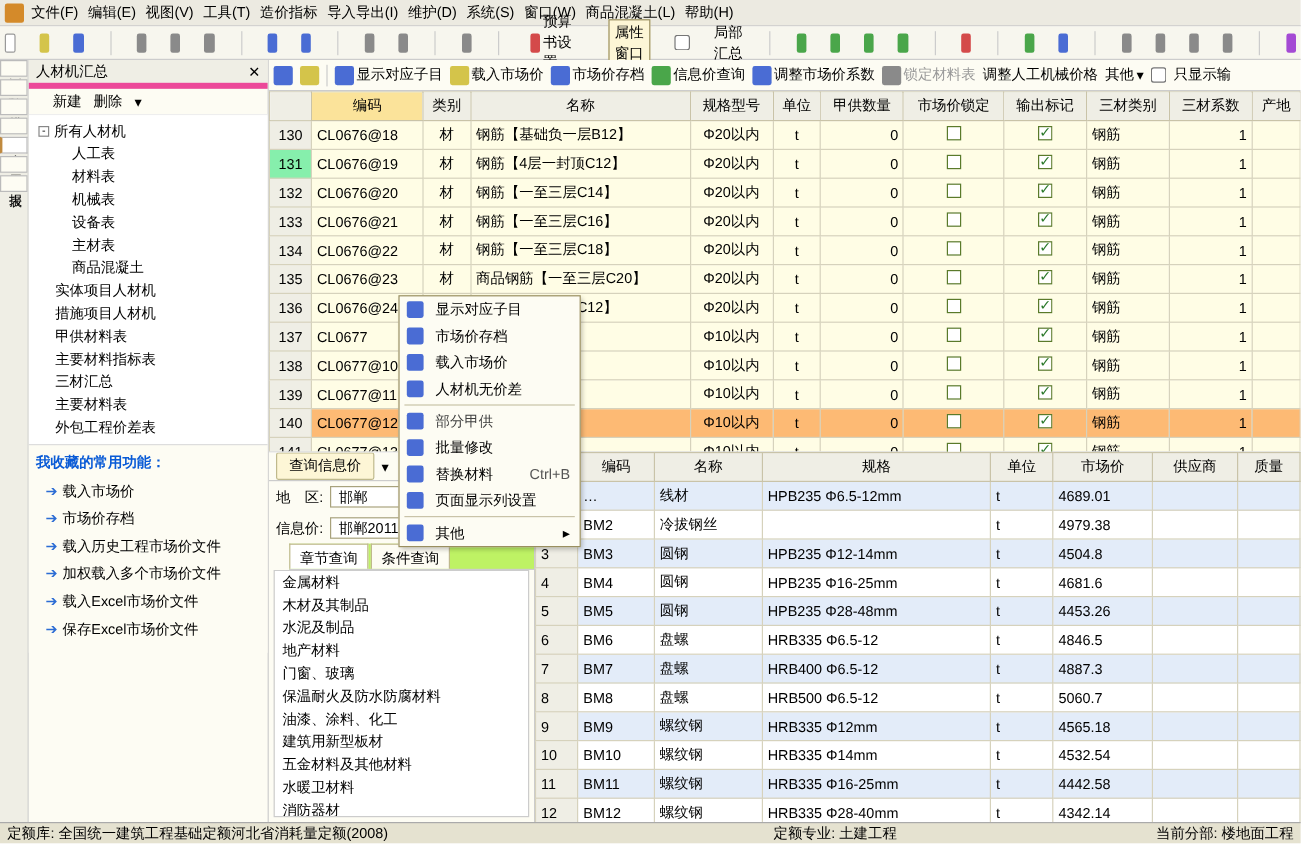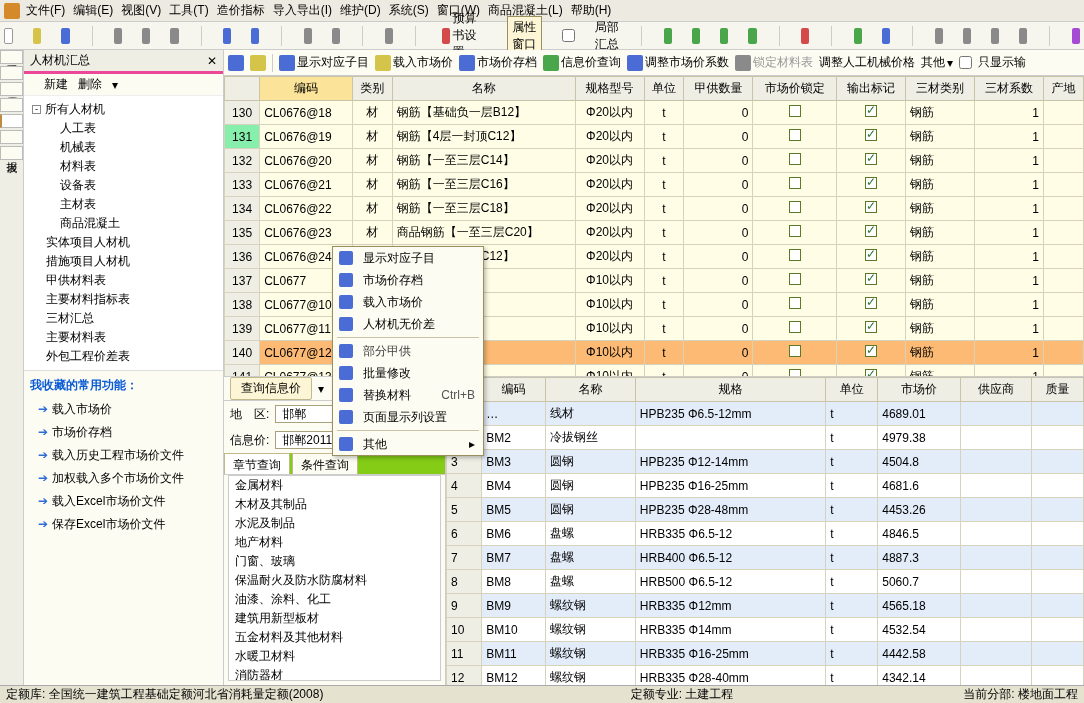--- a/index.html
+++ b/index.html
@@ -9,21 +9,21 @@
 .toolbar1 { height:28px; background:#f7f6ee; display:flex; align-items:center; padding:0 4px; border-bottom:1px solid #ccc; gap:20px; }
 .toolbar1 .sep { width:1px; height:20px; background:#ccc; margin:0 2px; }
 .toolbar1 .btn { display:flex; align-items:center; gap:2px; padding:2px 4px; border:1px solid transparent; }
 .toolbar1 .btn.active { border:1px solid #9a8f5f; background:#fdf6d6; }
 .toolbar1 .ico { width:16px; height:16px; display:inline-block; }
 .mainrow { display:flex; height:calc(703px - 22px - 28px - 18px); }
 .sidetabs { width:24px; background:#efeee5; border-right:1px solid #ccc; display:flex; flex-direction:column; }
 .sidetabs .vt { writing-mode:vertical-rl; text-orientation:upright; padding:6px 3px; border:1px solid #bbb; background:#fdfcf3; margin-bottom:2px; cursor:pointer; font-size:11px; }
 .sidetabs .vt.active { background:#fff; border-left:2px solid #c08a3f; }
 .leftpanel { width:200px; background:#fdfcf3; border-right:1px solid #ccc; display:flex; flex-direction:column; }
-.leftpanel .hdr { background:#efeee5; height:24px; display:flex; align-items:center; padding:0 6px; border-bottom:3px solid #ec4899; justify-content:space-between; }
+.leftpanel .hdr { background:#efeee5; height:24px; display:flex; align-items:center; padding:0 6px; border-bottom:5px solid #ec4899; justify-content:space-between; }
 .leftpanel .sub { height:22px; display:flex; align-items:center; padding:0 20px; gap:10px; border-bottom:1px solid #eee; }
 .tree { padding:4px 4px 4px 8px; background:#fff; flex:0 0 auto; }
 .tree .node { padding:1px 0 1px 0; }
 .tree .node.c1 { padding-left:14px; }
 .tree .node.c2 { padding-left:28px; }
 .tree .box { display:inline-block; width:9px; height:9px; border:1px solid #888; text-align:center; line-height:7px; font-size:9px; margin-right:4px; vertical-align:middle; }
 .favhdr { color:#0a5bd6; font-weight:bold; padding:6px 6px 2px 6px; border-top:1px solid #ddd; background:#fdfcf3; }
 .favlist { padding:2px 6px 8px 6px; background:#fdfcf3; }
 .favlist .fi { padding:3px 0; color:#000; }
 .favlist .fi .arrow { color:#2c6cd4; margin:0 4px 0 8px; }
@@ -41,31 +41,31 @@
 table.grid td.num { text-align:right; }
 table.grid td.ctr { text-align:center; }
 .chk { display:inline-block; width:12px; height:12px; border:1px solid #5a7a2a; background:#fff; position:relative; }
 .chk.on::after { content:"✓"; position:absolute; left:0; top:-3px; font-size:12px; color:#2c7a2c; }
 .lower { flex:1; display:flex; overflow:hidden; border-top:1px solid #ccc; }
 .lowerleft { width:222px; display:flex; flex-direction:column; border-right:1px solid #ccc; background:#fdfcf3; }
 .lowerleft .tabbtn { height:24px; display:flex; align-items:center; padding:0 6px; gap:6px; border-bottom:1px solid #ccc; }
 .lowerleft .tabbtn .b { border:1px solid #bfb98c; background:#fdf6d6; padding:2px 10px; border-radius:2px; }
 .lowerleft .row { display:flex; align-items:center; padding:4px 6px; gap:6px; }
 .lowerleft input,.lowerleft select { border:1px solid #a8a27c; background:#fff; height:18px; font-size:12px; padding:0 2px; }
-.tabs2 { display:flex; height:22px; border-bottom:1px solid #ccc; background:#84cc16; }
+.tabs2 { display:flex; height:22px; border-bottom:1px solid #ccc; background:#bef264;margin-left:17px; }
 .tabs2 .t { padding:3px 8px; border:1px solid #bfb98c; border-bottom:none; margin-right:2px; background:#fdfcf3; }
 .tabs2 .t.active { background:#fff; }
 .catlist { flex:1; overflow:auto; background:#fff; border:1px solid #ccc; margin:0 4px 4px 4px; }
 .catlist div { padding:1px 6px; }
 .lowerright { flex:1; overflow:auto; }
 table.grid2 { border-collapse:collapse; width:100%; }
 table.grid2 th { background:#efeee5; border:1px solid #c9c3a8; padding:3px 4px; font-weight:normal; }
 table.grid2 td { border:1px solid #d6d2bc; padding:3px 4px; background:#fff; }
 table.grid2 tr.lb td { background:#e3ecf9; }
-.statusbar { height:18px; background:#e5e2d0; border-top:1px solid #aaa; display:flex; align-items:center; padding:0 6px; gap:30px; position:absolute; bottom:0; left:0; right:0; }
+.statusbar { height:18px; background:#e5e2d0; border-top:1px solid #aaa; display:flex; align-items:center; padding:0 6px; gap:16px; position:absolute; bottom:0; left:0; right:0; }
 .ctxmenu { position:absolute; left:332px; top:246px; width:152px; background:#fdfcf3; border:1px solid #9a8f5f; box-shadow:2px 2px 4px rgba(0,0,0,0.25); }
 .ctxmenu .mi { display:flex; align-items:center; height:22px; padding:0 8px 0 4px; gap:8px; }
 .ctxmenu .mi .ic { width:18px; height:18px; display:flex; align-items:center; justify-content:center; }
 .ctxmenu .mi.dis { color:#404040; }
 .ctxmenu .mi .sc { margin-left:auto; color:#555; }
 .ctxmenu .sep { height:1px; background:#c9c3a8; margin:2px 4px; }
 .ctxmenu .mi .arr { margin-left:auto; }
 
 .sq-g{background:#4aa64a}.sq-b{background:#4a6cd4}.sq-o{background:#d48a2a}.sq-r{background:#d44a4a}.sq-p{background:#a44ad4}.sq-y{background:#d4c44a}.sq-c{background:#8a8a8a}.sq-w{background:#fff;border:1px solid #999}
 .ico{border-radius:2px}
@@ -151,22 +151,22 @@
       <span style="cursor:pointer">✕</span>
     </div>
     <div class="sub">
       <span>新建</span>
       <span>删除</span>
       <span>▾</span>
     </div>
     <div class="tree">
       <div class="node"><span class="box">-</span><span>所有人材机</span></div>
       <div class="node c2">人工表</div>
+      <div class="node c2">材料表</div>
       <div class="node c2">机械表</div>
-      <div class="node c2">材料表</div>
       <div class="node c2">设备表</div>
       <div class="node c2">主材表</div>
       <div class="node c2">商品混凝土</div>
       <div class="node c1">实体项目人材机</div>
       <div class="node c1">措施项目人材机</div>
       <div class="node c1">甲供材料表</div>
       <div class="node c1">主要材料指标表</div>
       <div class="node c1">三材汇总</div>
       <div class="node c1">主要材料表</div>
       <div class="node c1">外包工程价差表</div>

